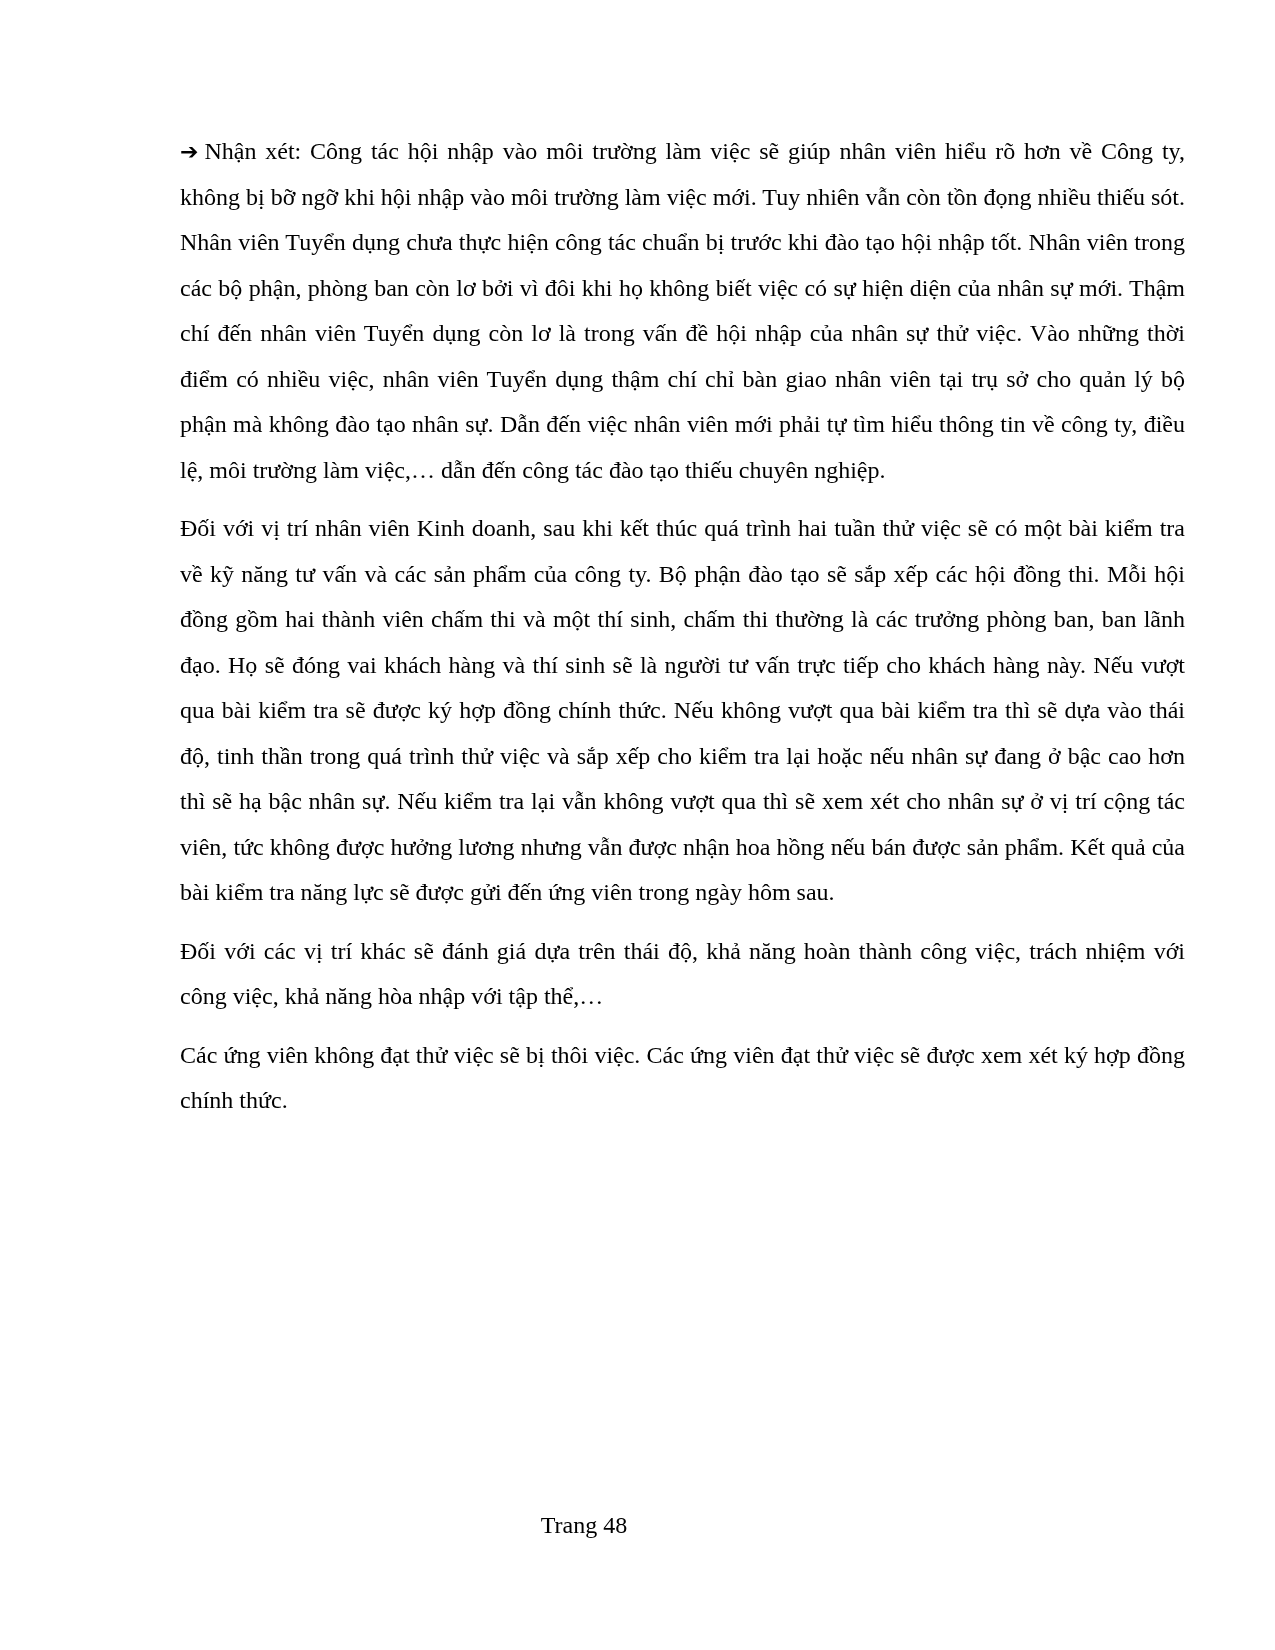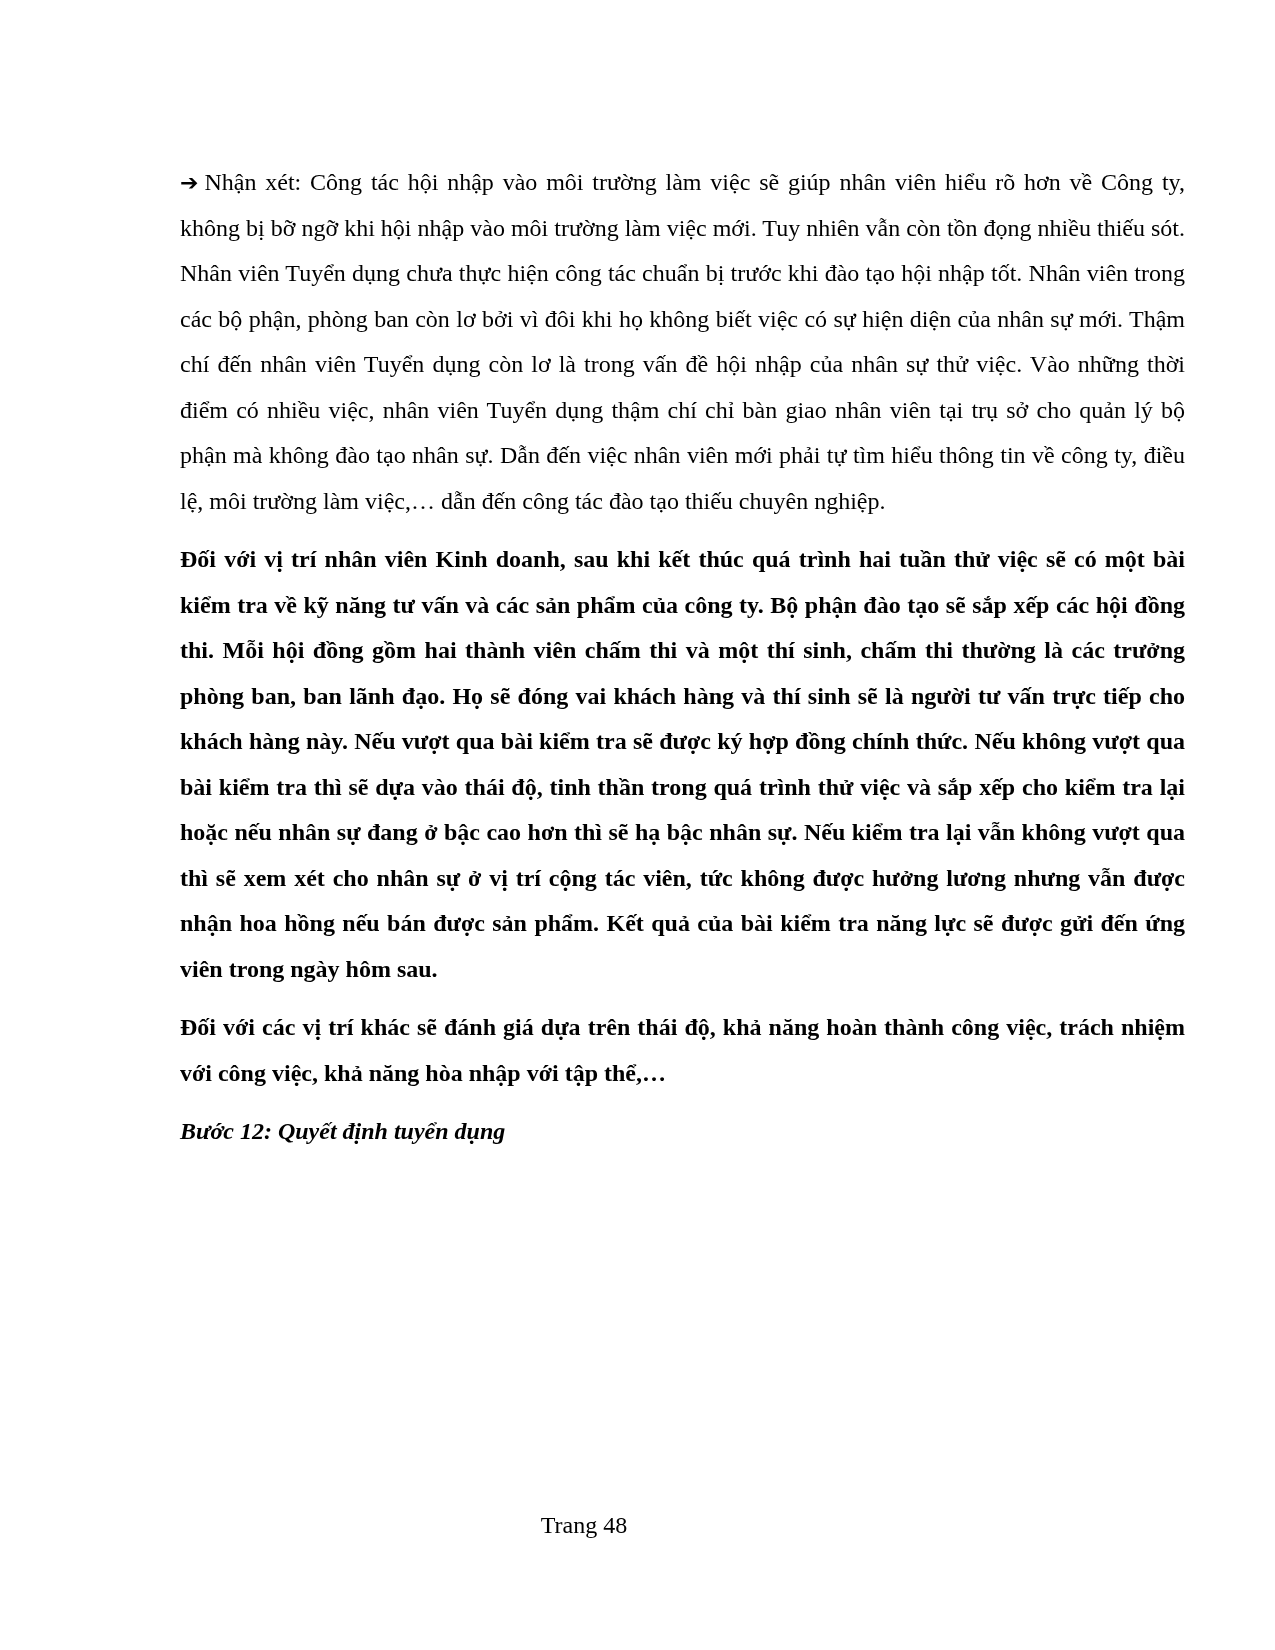--- a/index.html
+++ b/index.html
@@ -11,30 +11,30 @@
       width: 1275px;
       height: 1650px;
       position: relative;
       overflow: hidden;
       color: #000000;
       font-family: "Liberation Serif", "DejaVu Serif", serif;
     }
     .page {
       position: absolute;
       left: 180px;
-      top: 160px;
+      top: 129px;
       width: 1005px;
     }
     .para {
       font-size: 24px;
       line-height: 45.5px;
       margin: 0;
       text-align: justify;
     }
-    .para + .para { margin-top: 13px; font-weight: bold; }
+    .para + .para { margin-top: 13px; }
     .heading {
       font-size: 24px;
       line-height: 45.5px;
       font-style: italic;
       font-weight: bold;
       margin: 13px 0 13px 0;
     }
     .arrow {
       display: inline-block;
       font-family: "DejaVu Sans", sans-serif;
@@ -56,18 +56,18 @@
 <body>
 
 <div class="page">
   <p class="para"><span class="arrow">➔</span><span>Nhận xét: Công tác hội nhập vào môi trường làm việc sẽ giúp nhân viên hiểu rõ hơn về Công ty, không bị bỡ ngỡ khi hội nhập vào môi trường làm việc mới. Tuy nhiên vẫn còn tồn đọng nhiều thiếu sót. Nhân viên Tuyển dụng chưa thực hiện công tác chuẩn bị trước khi đào tạo hội nhập tốt. Nhân viên trong các bộ phận, phòng ban còn lơ bởi vì đôi khi họ không biết việc có sự hiện diện của nhân sự mới. Thậm chí đến nhân viên Tuyển dụng còn lơ là trong vấn đề hội nhập của nhân sự thử việc. Vào những thời điểm có nhiều việc, nhân viên Tuyển dụng thậm chí chỉ bàn giao nhân viên tại trụ sở cho quản lý bộ phận mà không đào tạo nhân sự. Dẫn đến việc nhân viên mới phải tự tìm hiểu thông tin về công ty, điều lệ, môi trường làm việc,… dẫn đến công tác đào tạo thiếu chuyên nghiệp.</span></p>
 
 
   <p class="para">Đối với vị trí nhân viên Kinh doanh, sau khi kết thúc quá trình hai tuần thử việc sẽ có một bài kiểm tra về kỹ năng tư vấn và các sản phẩm của công ty. Bộ phận đào tạo sẽ sắp xếp các hội đồng thi. Mỗi hội đồng gồm hai thành viên chấm thi và một thí sinh, chấm thi thường là các trưởng phòng ban, ban lãnh đạo. Họ sẽ đóng vai khách hàng và thí sinh sẽ là người tư vấn trực tiếp cho khách hàng này. Nếu vượt qua bài kiểm tra sẽ được ký hợp đồng chính thức. Nếu không vượt qua bài kiểm tra thì sẽ dựa vào thái độ, tinh thần trong quá trình thử việc và sắp xếp cho kiểm tra lại hoặc nếu nhân sự đang ở bậc cao hơn thì sẽ hạ bậc nhân sự. Nếu kiểm tra lại vẫn không vượt qua thì sẽ xem xét cho nhân sự ở vị trí cộng tác viên, tức không được hưởng lương nhưng vẫn được nhận hoa hồng nếu bán được sản phẩm. Kết quả của bài kiểm tra năng lực sẽ được gửi đến ứng viên trong ngày hôm sau.</p>
 
   <p class="para">Đối với các vị trí khác sẽ đánh giá dựa trên thái độ, khả năng hoàn thành công việc, trách nhiệm với công việc, khả năng hòa nhập với tập thể,…</p>
 
+  <p class="para">Các ứng viên không đạt thử việc sẽ bị thôi việc. Các ứng viên đạt thử việc sẽ được xem xét ký hợp đồng chính thức.</p>
 
-  <p class="heading">Bước 12: Quyết định tuyển dụng</p>
 
 </div>
 
 <div class="footer">Trang 48</div>
 
 </body></html>

